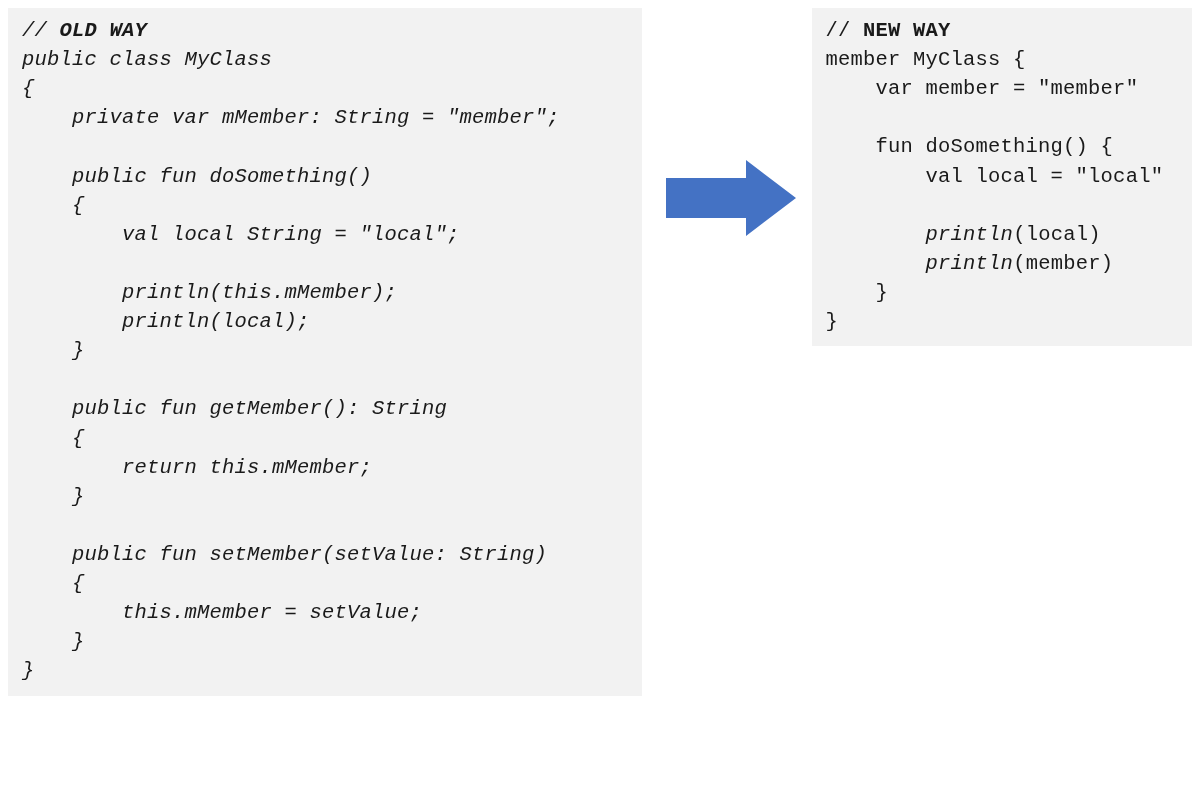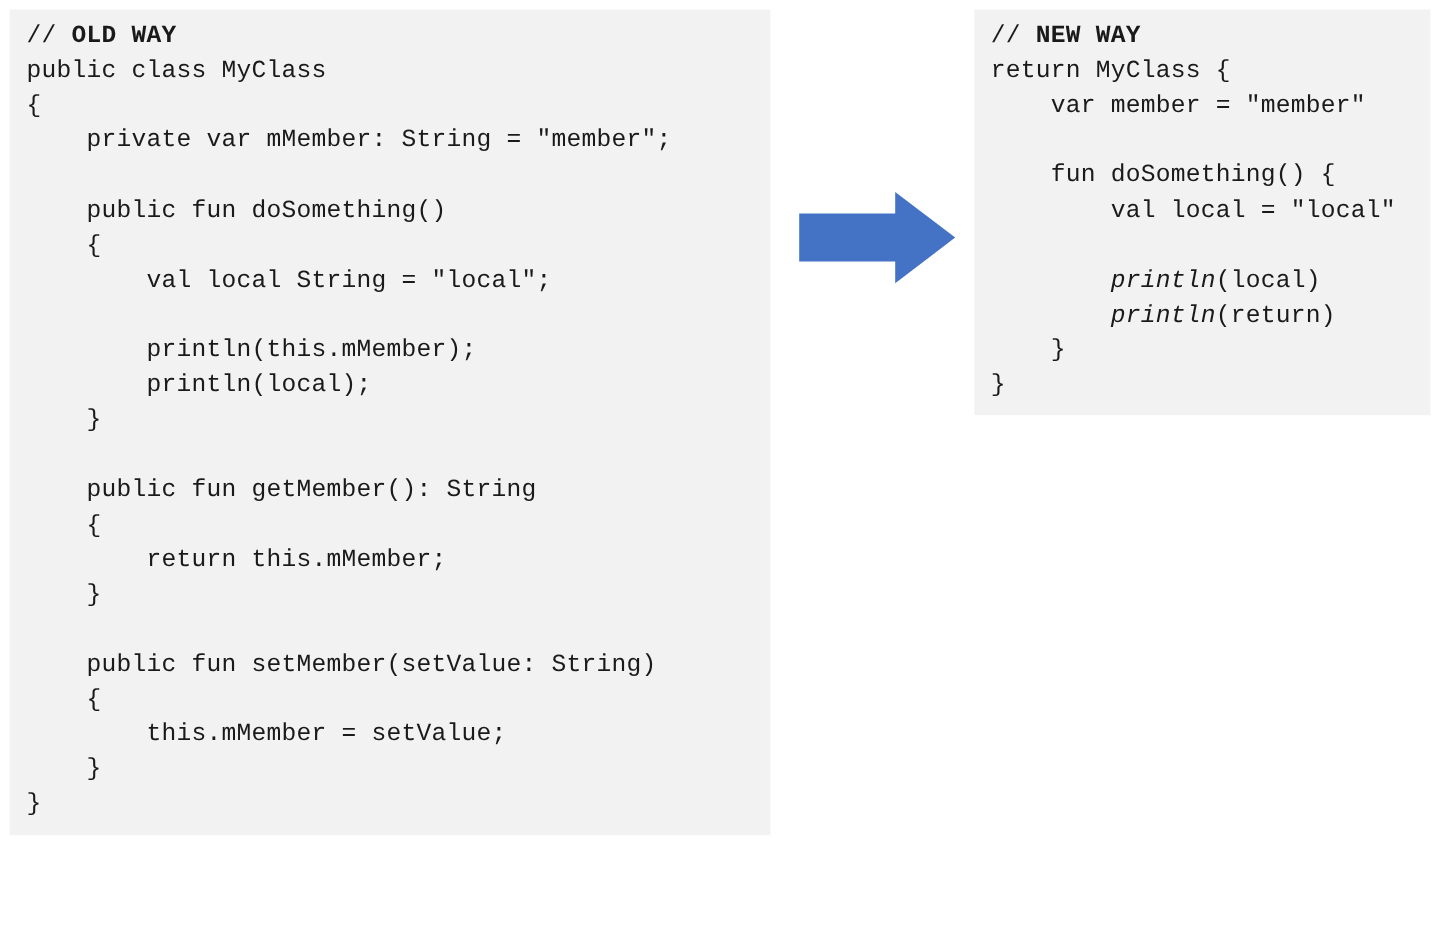--- a/index.html
+++ b/index.html
@@ -23,20 +23,21 @@
       background: #f2f2f2;
       padding: 8px 14px 10px 14px;
       font-size: 20.5px;
       line-height: 1.42;
       white-space: pre;
       color: #1a1a1a;
       letter-spacing: 0.2px;
     }
     .left-block {
       width: 638px;
+      font-style: italic;
     }
     .right-block {
       width: 383px;
     }
     .arrow-wrap {
       flex: 0 0 auto;
       display: flex;
       align-items: flex-start;
       justify-content: center;
       padding: 150px 14px 0 22px;
@@ -76,23 +77,23 @@
 <span>    }</span>
 <span>}</span></div>
 
   <div class="arrow-wrap">
     <svg width="134" height="80" viewBox="0 0 134 80">
       <polygon points="2,20 82,20 82,2 132,40 82,78 82,60 2,60" fill="#4472c4"></polygon>
     </svg>
   </div>
 
   <div class="code-block right-block"><span><span>// </span><span class="bold">NEW WAY</span></span>
-<span>return MyClass {</span>
+<span>member MyClass {</span>
 <span>    var member = "member"</span>
 <span></span>
 <span>    fun doSomething() {</span>
 <span>        val local = "local"</span>
 <span></span>
 <span><span>        </span><span class="italic">println</span><span>(local)</span></span>
-<span><span>        </span><span class="italic">println</span><span>(return)</span></span>
+<span><span>        </span><span class="italic">println</span><span>(member)</span></span>
 <span>    }</span>
 <span>}</span></div>
 </div>
 
 </body></html>

